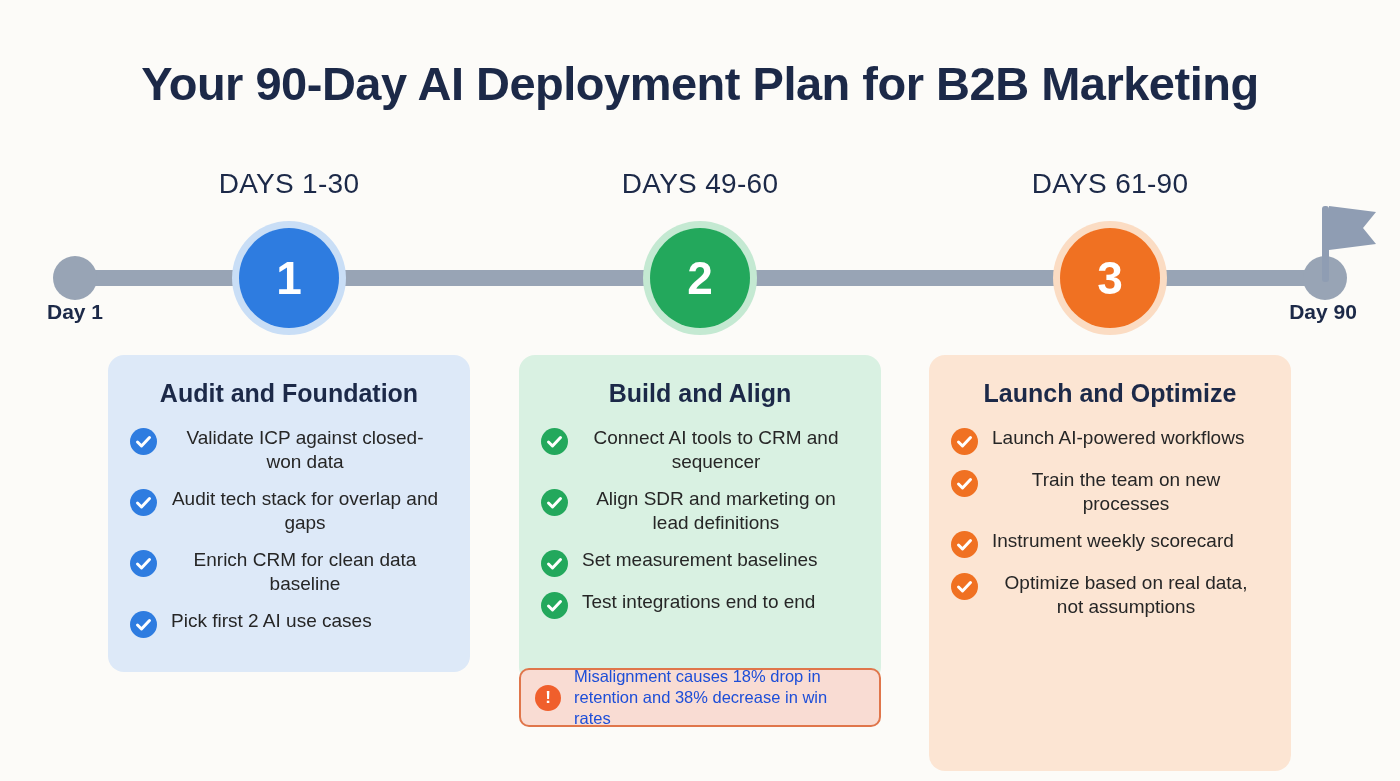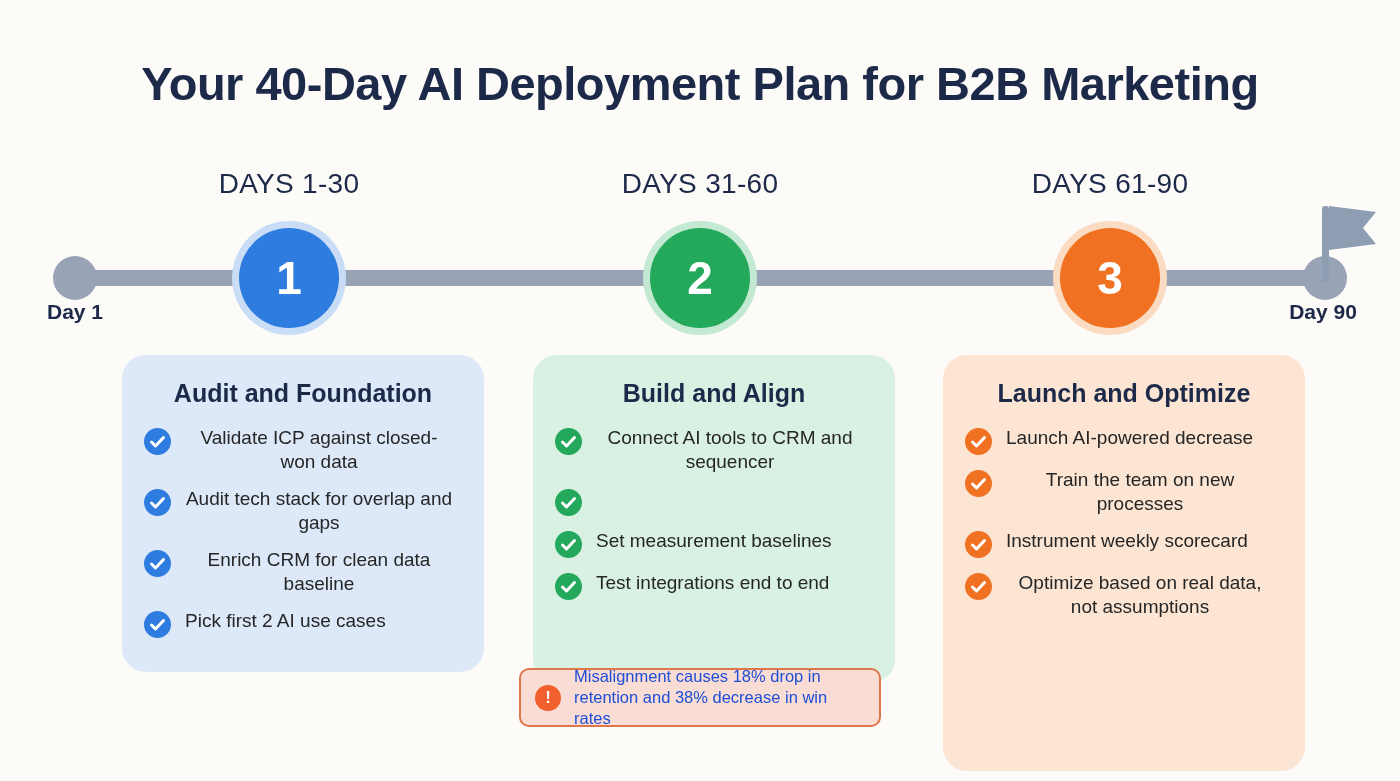--- a/index.html
+++ b/index.html
@@ -35,21 +35,21 @@
     font-size:28px;font-weight:400;color:var(--navy);letter-spacing:0.3px;}
   .phase-circle{position:absolute;top:221px;width:114px;height:114px;border-radius:50%;
     display:flex;align-items:center;justify-content:center;}
   .phase-inner{width:100px;height:100px;border-radius:50%;display:flex;
     align-items:center;justify-content:center;font-size:46px;font-weight:700;color:#ffffff;}
   .p0 .phase-circle{background:var(--blue-ring);} .p0 .phase-inner{background:var(--blue);}
   .p1 .phase-circle{background:var(--green-ring);} .p1 .phase-inner{background:var(--green);}
   .p2 .phase-circle{background:var(--orange-ring);} .p2 .phase-inner{background:var(--orange);}
 
   
-  .card{position:absolute;top:355px;width:362px;border-radius:24px;padding:24px 22px 18px 22px;margin-left:14px;}
+  .card{position:absolute;top:355px;width:362px;border-radius:16px;padding:24px 22px 18px 22px;}
   .card.c0{left:108px;height:317px;background:var(--blue-card);}
   .card.c1{left:519px;height:328px;background:var(--green-card);}
   .card.c2{left:929px;height:416px;background:var(--orange-card);}
   .card-title{text-align:center;font-size:25px;font-weight:700;color:var(--navy);
     margin-bottom:18px;}
   .item{display:flex;gap:14px;margin-bottom:13px;align-items:flex-start;text-align:center;}
   .check{flex:none;margin-top:2px;}
   .item-text{font-size:19px;line-height:1.26;color:var(--text);max-width:268px;}
 
   
@@ -58,21 +58,21 @@
     display:flex;align-items:center;gap:13px;padding:8px 14px;}
   .bang{flex:none;width:26px;height:26px;border-radius:50%;background:var(--callout-icon);
     color:#ffffff;font-weight:700;font-size:17px;display:flex;align-items:center;justify-content:center;}
   .callout-text{font-size:16.5px;line-height:1.28;color:#1d4ed8;}
 </style>
 </head>
 <body>
 
 <div class="stage">
 
-  <h1 class="page-title">Your 40-Day AI Deployment Plan for B2B Marketing</h1>
+  <h1 class="page-title">Your 90-Day AI Deployment Plan for B2B Marketing</h1>
 
   <div>
     <div class="tl-bar"></div>
     <div class="tl-dot start"></div>
     <div class="tl-dot end"></div>
 
     <svg class="flag" width="70" height="90" viewBox="0 0 70 90">
       <rect x="8" y="8" width="7" height="76" rx="3" fill="#8f9db3"></rect>
       <polygon points="15,8 62,14 49,30 62,46 15,52" fill="#8f9db3"></polygon>
     </svg>
@@ -80,21 +80,21 @@
     <div class="tl-endlabel start">Day 1</div>
     <div class="tl-endlabel end">Day 90</div>
 
     <div class="p0">
       <div class="phase-label" style="left:139px;">DAYS 1-30</div>
       <div class="phase-circle" style="left:232px;">
         <div class="phase-inner">1</div>
       </div>
     </div>
     <div class="p1">
-      <div class="phase-label" style="left:550px;">DAYS 31-60</div>
+      <div class="phase-label" style="left:550px;">DAYS 49-60</div>
       <div class="phase-circle" style="left:643px;">
         <div class="phase-inner">2</div>
       </div>
     </div>
     <div class="p2">
       <div class="phase-label" style="left:960px;">DAYS 61-90</div>
       <div class="phase-circle" style="left:1053px;">
         <div class="phase-inner">3</div>
       </div>
     </div>
@@ -139,20 +139,21 @@
           <circle cx="13.5" cy="13.5" r="13.5" fill="#23a85c"></circle>
           <polyline points="7.5,14 11.5,18 19.5,9.5" fill="none" stroke="#ffffff" stroke-width="3" stroke-linecap="round" stroke-linejoin="round"></polyline>
         </svg>
       <div class="item-text">Connect AI tools to CRM and sequencer</div>
     </div>
     <div class="item">
       <svg class="check" width="27" height="27" viewBox="0 0 27 27">
           <circle cx="13.5" cy="13.5" r="13.5" fill="#23a85c"></circle>
           <polyline points="7.5,14 11.5,18 19.5,9.5" fill="none" stroke="#ffffff" stroke-width="3" stroke-linecap="round" stroke-linejoin="round"></polyline>
         </svg>
+      <div class="item-text">Align SDR and marketing on lead definitions</div>
     </div>
     <div class="item">
       <svg class="check" width="27" height="27" viewBox="0 0 27 27">
           <circle cx="13.5" cy="13.5" r="13.5" fill="#23a85c"></circle>
           <polyline points="7.5,14 11.5,18 19.5,9.5" fill="none" stroke="#ffffff" stroke-width="3" stroke-linecap="round" stroke-linejoin="round"></polyline>
         </svg>
       <div class="item-text">Set measurement baselines</div>
     </div>
     <div class="item">
       <svg class="check" width="27" height="27" viewBox="0 0 27 27">
@@ -163,21 +164,21 @@
     </div>
   </div>
 
   <div class="card c2">
     <div class="card-title">Launch and Optimize</div>
     <div class="item">
       <svg class="check" width="27" height="27" viewBox="0 0 27 27">
           <circle cx="13.5" cy="13.5" r="13.5" fill="#f07122"></circle>
           <polyline points="7.5,14 11.5,18 19.5,9.5" fill="none" stroke="#ffffff" stroke-width="3" stroke-linecap="round" stroke-linejoin="round"></polyline>
         </svg>
-      <div class="item-text">Launch AI-powered decrease</div>
+      <div class="item-text">Launch AI-powered workflows</div>
     </div>
     <div class="item">
       <svg class="check" width="27" height="27" viewBox="0 0 27 27">
           <circle cx="13.5" cy="13.5" r="13.5" fill="#f07122"></circle>
           <polyline points="7.5,14 11.5,18 19.5,9.5" fill="none" stroke="#ffffff" stroke-width="3" stroke-linecap="round" stroke-linejoin="round"></polyline>
         </svg>
       <div class="item-text">Train the team on new processes</div>
     </div>
     <div class="item">
       <svg class="check" width="27" height="27" viewBox="0 0 27 27">

